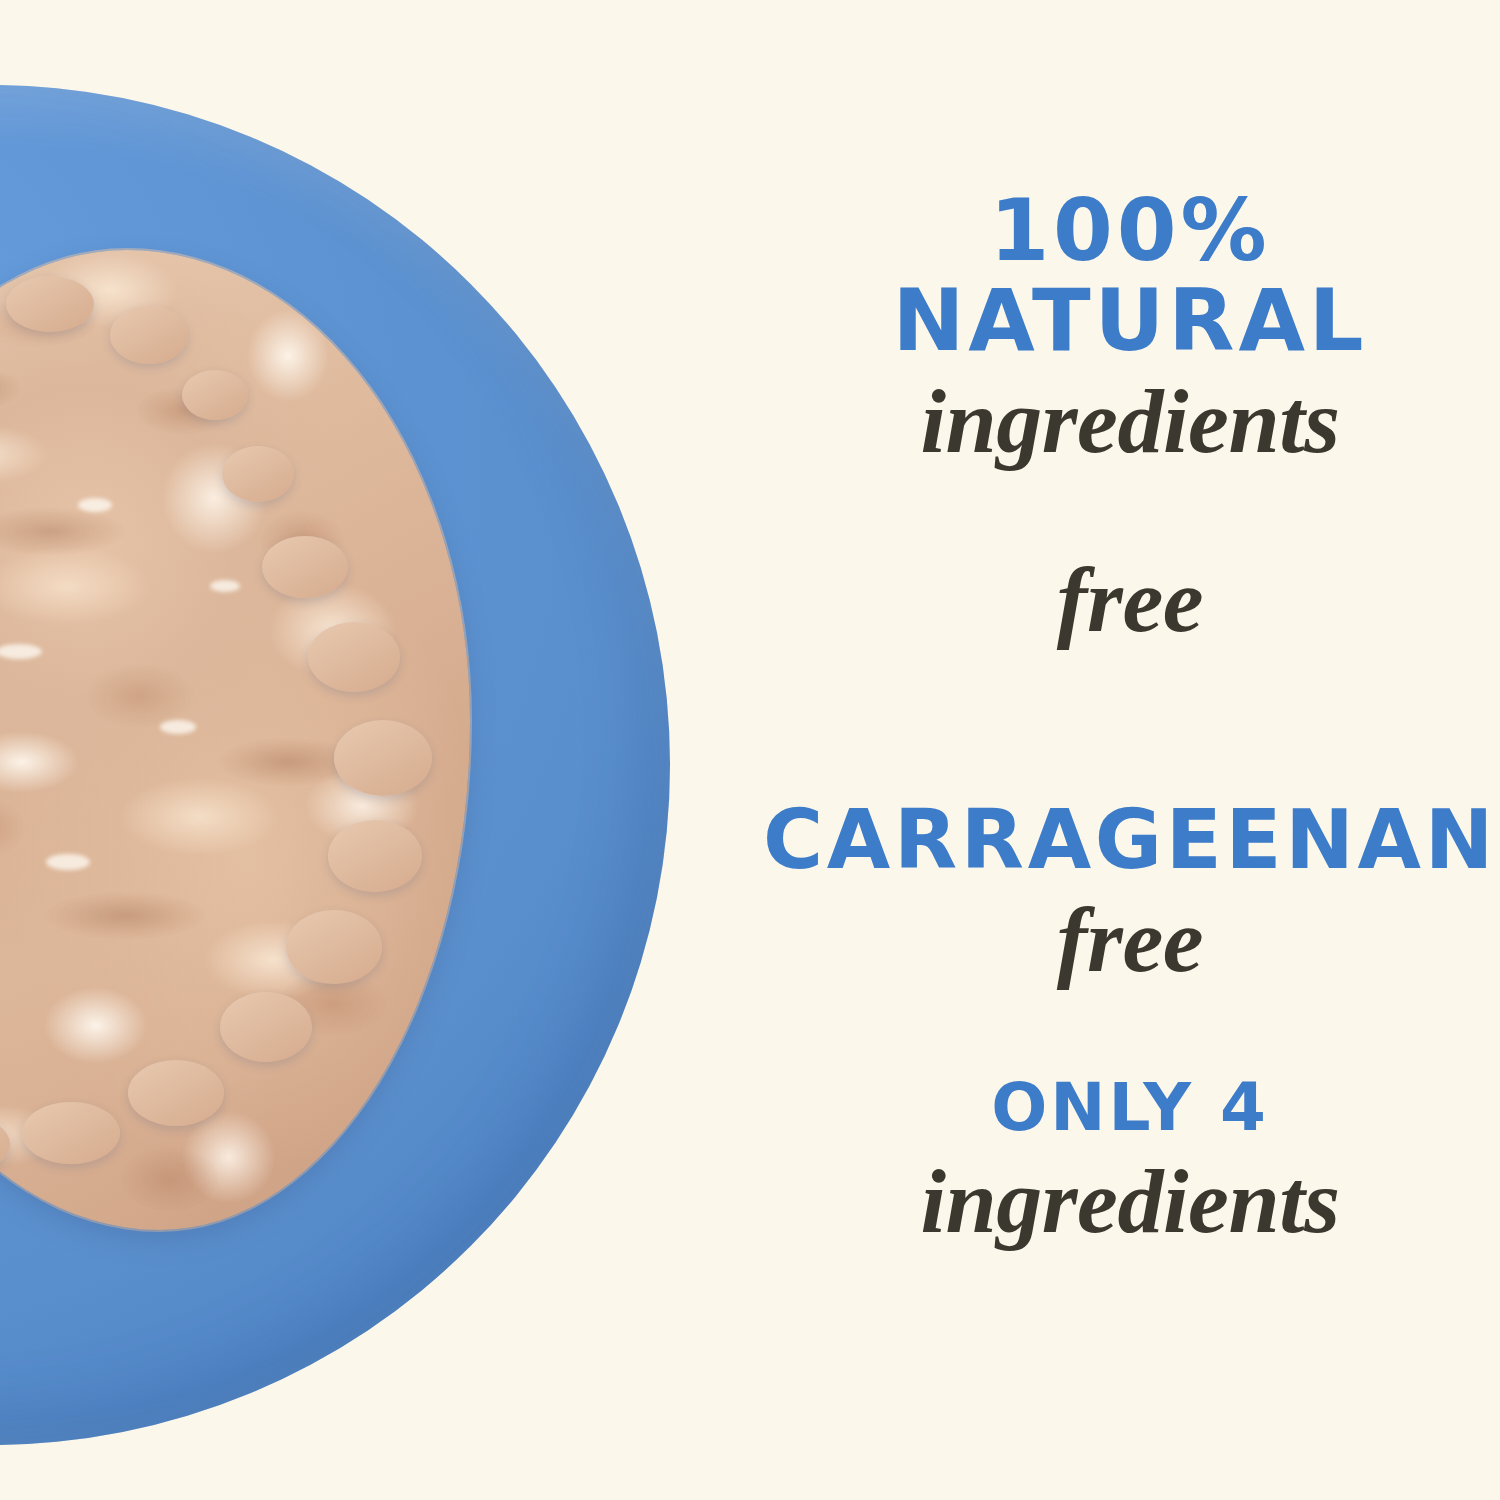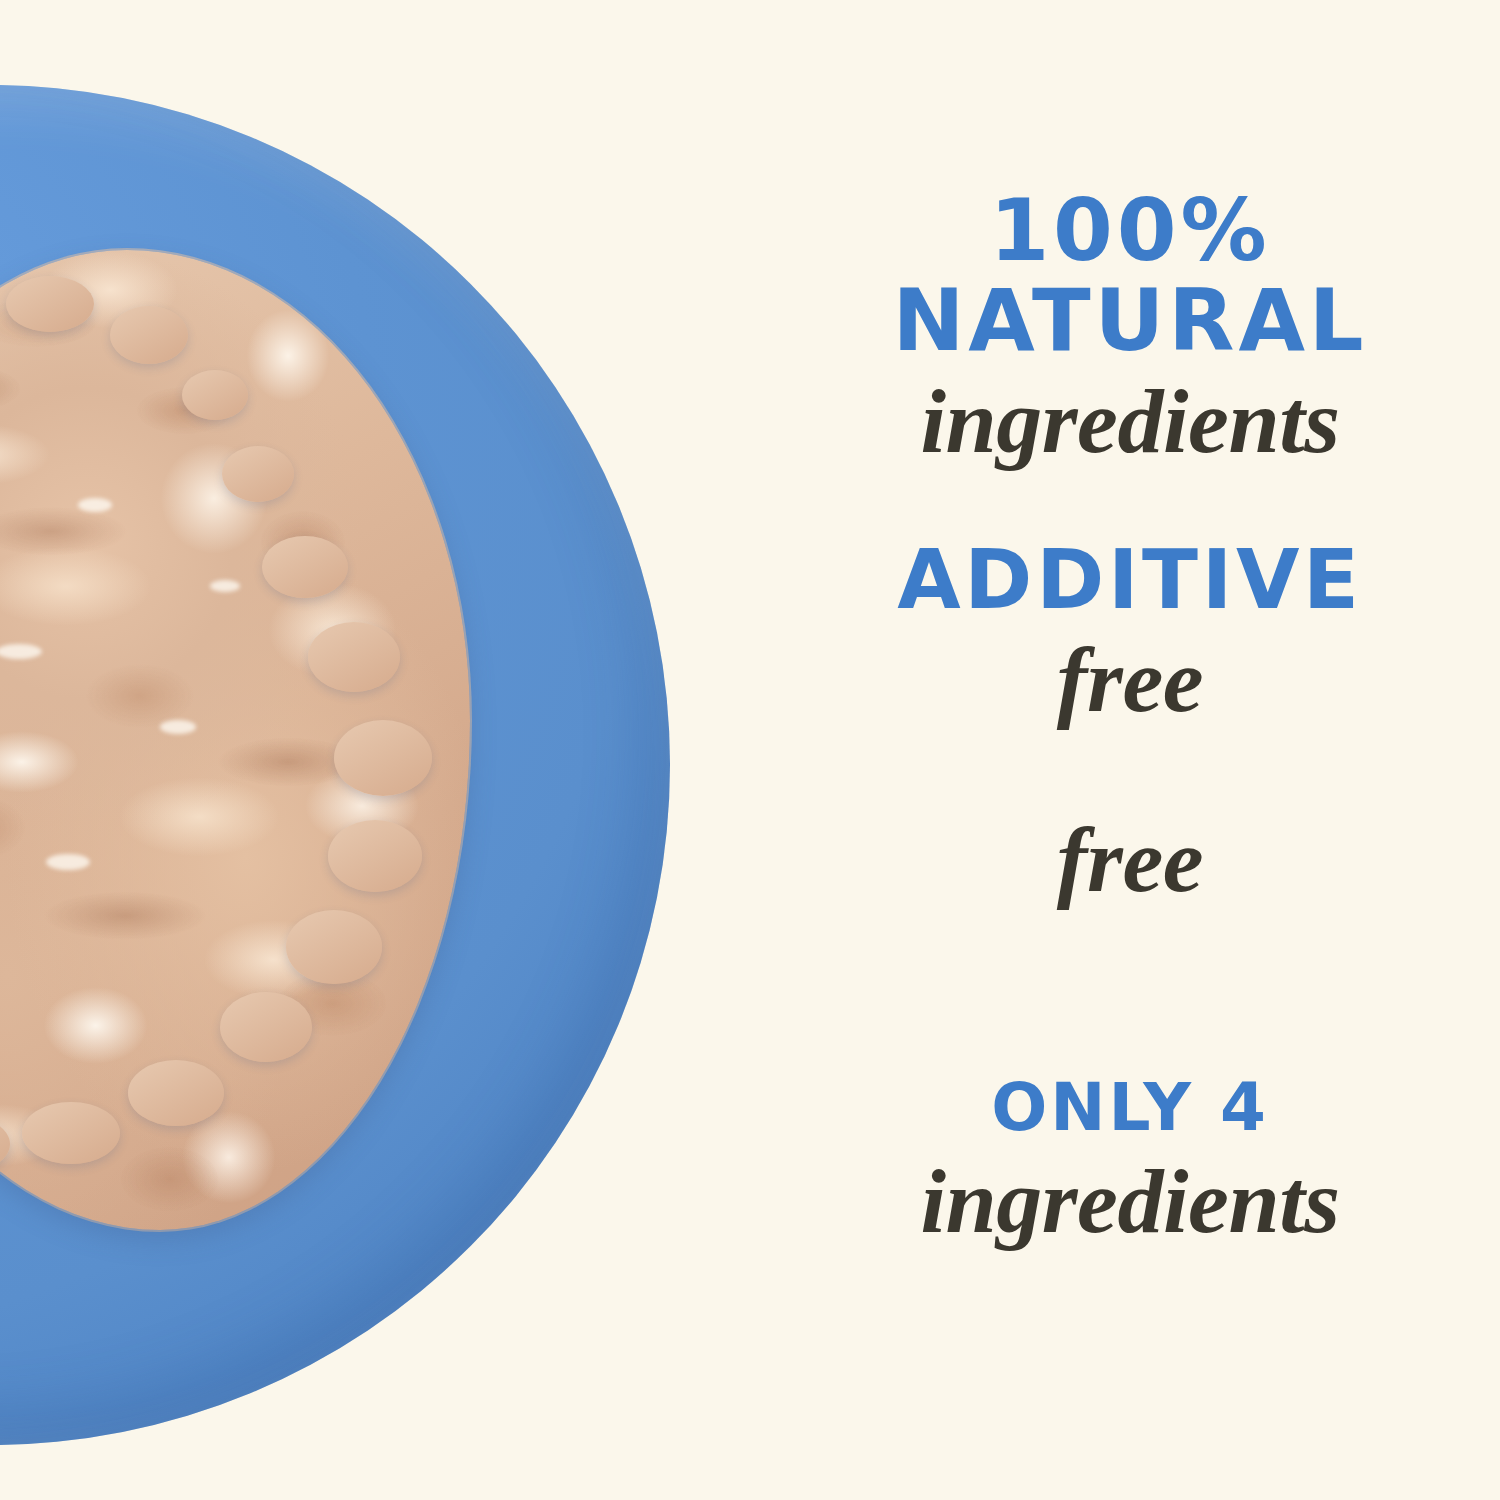--- a/index.html
+++ b/index.html
@@ -196,25 +196,25 @@
 
     <div class="claim" id="claim-1">
       <div class="hdr">
         <span class="l1">100%</span>
         <span class="l2">NATURAL</span>
       </div>
       <div class="sub">ingredients</div>
     </div>
 
     <div class="claim" id="claim-2">
-      <div class="hdr">ADDITIVE</div>
       <div class="sub">free</div>
     </div>
 
     <div class="claim" id="claim-3">
+      <div class="hdr">CARRAGEENAN</div>
       <div class="sub">free</div>
     </div>
 
     <div class="claim" id="claim-4">
       <div class="hdr">ONLY 4</div>
       <div class="sub">ingredients</div>
     </div>
 
   </div>
 </div>

